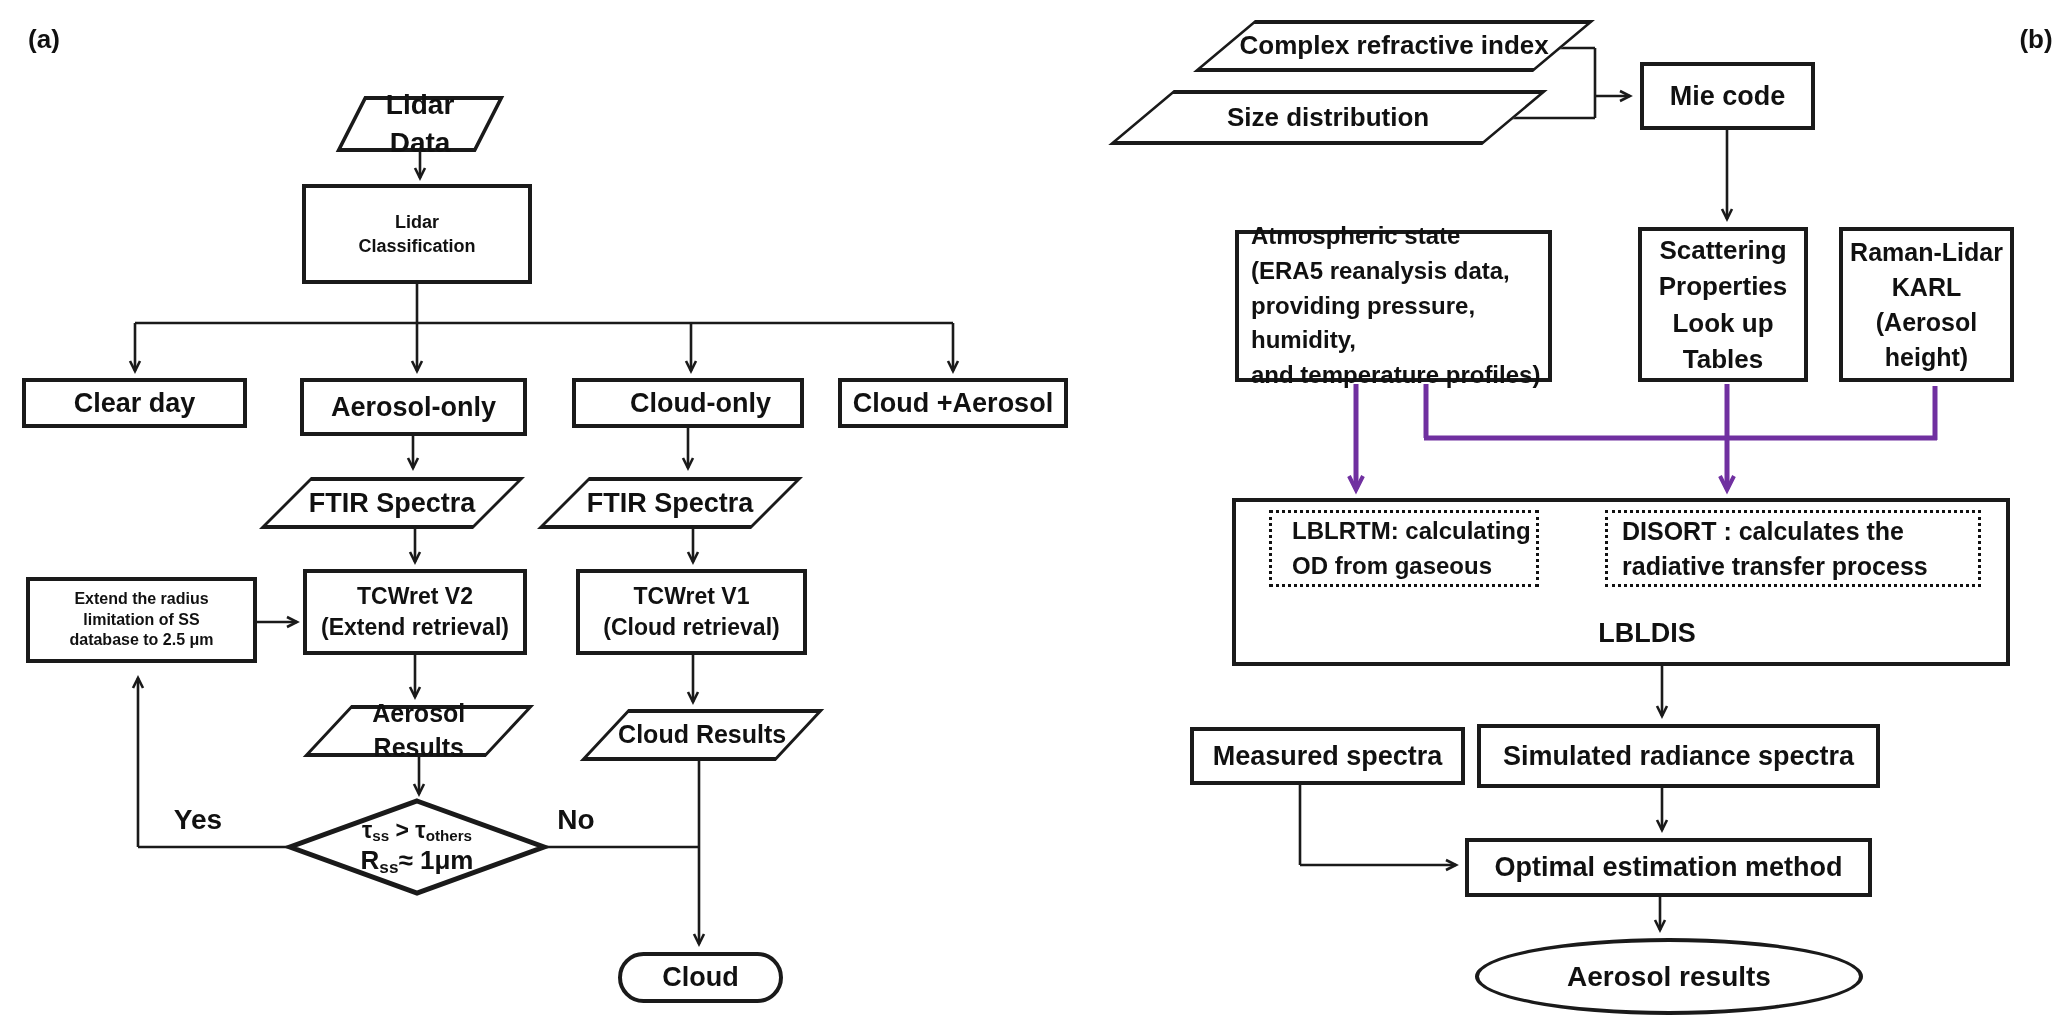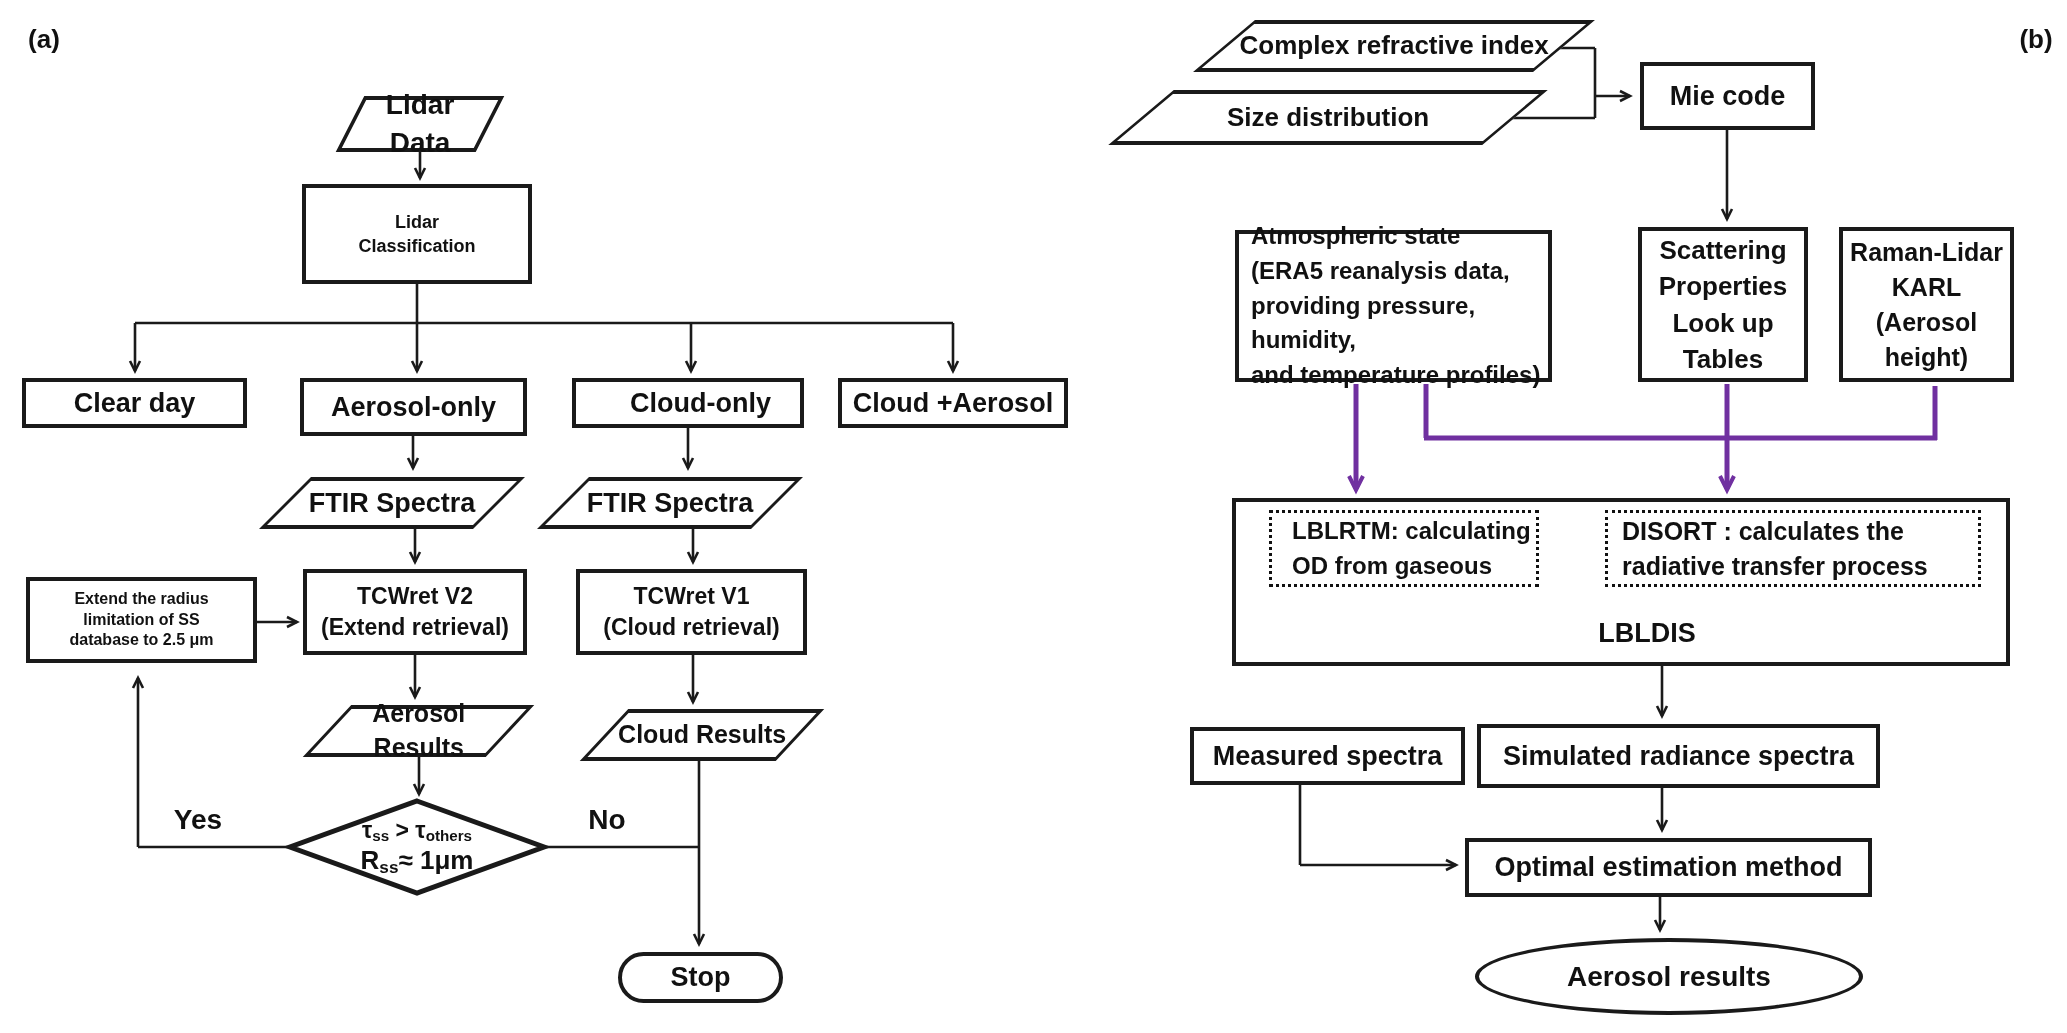--- a/index.html
+++ b/index.html
@@ -148,26 +148,26 @@
   </div>
 
   <div class="node plain" style="left:307px;top:815px;width:220px;height:64px;flex-direction:column;line-height:1.2;">
     <span class="dec-line" style="font-size:23px;white-space:nowrap;"><span>τ</span><span class="sub">ss</span><span> &gt; </span><span>τ</span><span class="sub">others</span></span>
     <span class="dec-line" style="font-size:26px;white-space:nowrap;"><span>R</span><span class="sub">ss</span><span>≈ 1μm</span></span>
   </div>
 
   <div class="node plain" style="left:158px;top:800px;width:80px;height:40px;font-size:28px;">
     <span>Yes</span>
   </div>
-  <div class="node plain" style="left:572px;top:800px;width:70px;height:40px;font-size:28px;">
+  <div class="node plain" style="left:541px;top:800px;width:70px;height:40px;font-size:28px;">
     <span>No</span>
   </div>
 
   <div class="node stadium" style="left:618px;top:952px;width:165px;height:51px;font-size:27px;">
-    <span>Stop</span>
+    <span>Cloud</span>
   </div>
 
   <div class="node plain panel-label" style="left:2008px;top:22px;width:56px;height:36px;">
     <span>(b)</span>
   </div>
 
   <div class="node para sk50" style="left:1224px;top:20px;width:340px;height:52px;font-size:26px;">
     <span>Complex refractive index</span>
   </div>
   <div class="node para sk50" style="left:1141px;top:90px;width:374px;height:55px;font-size:26px;">

